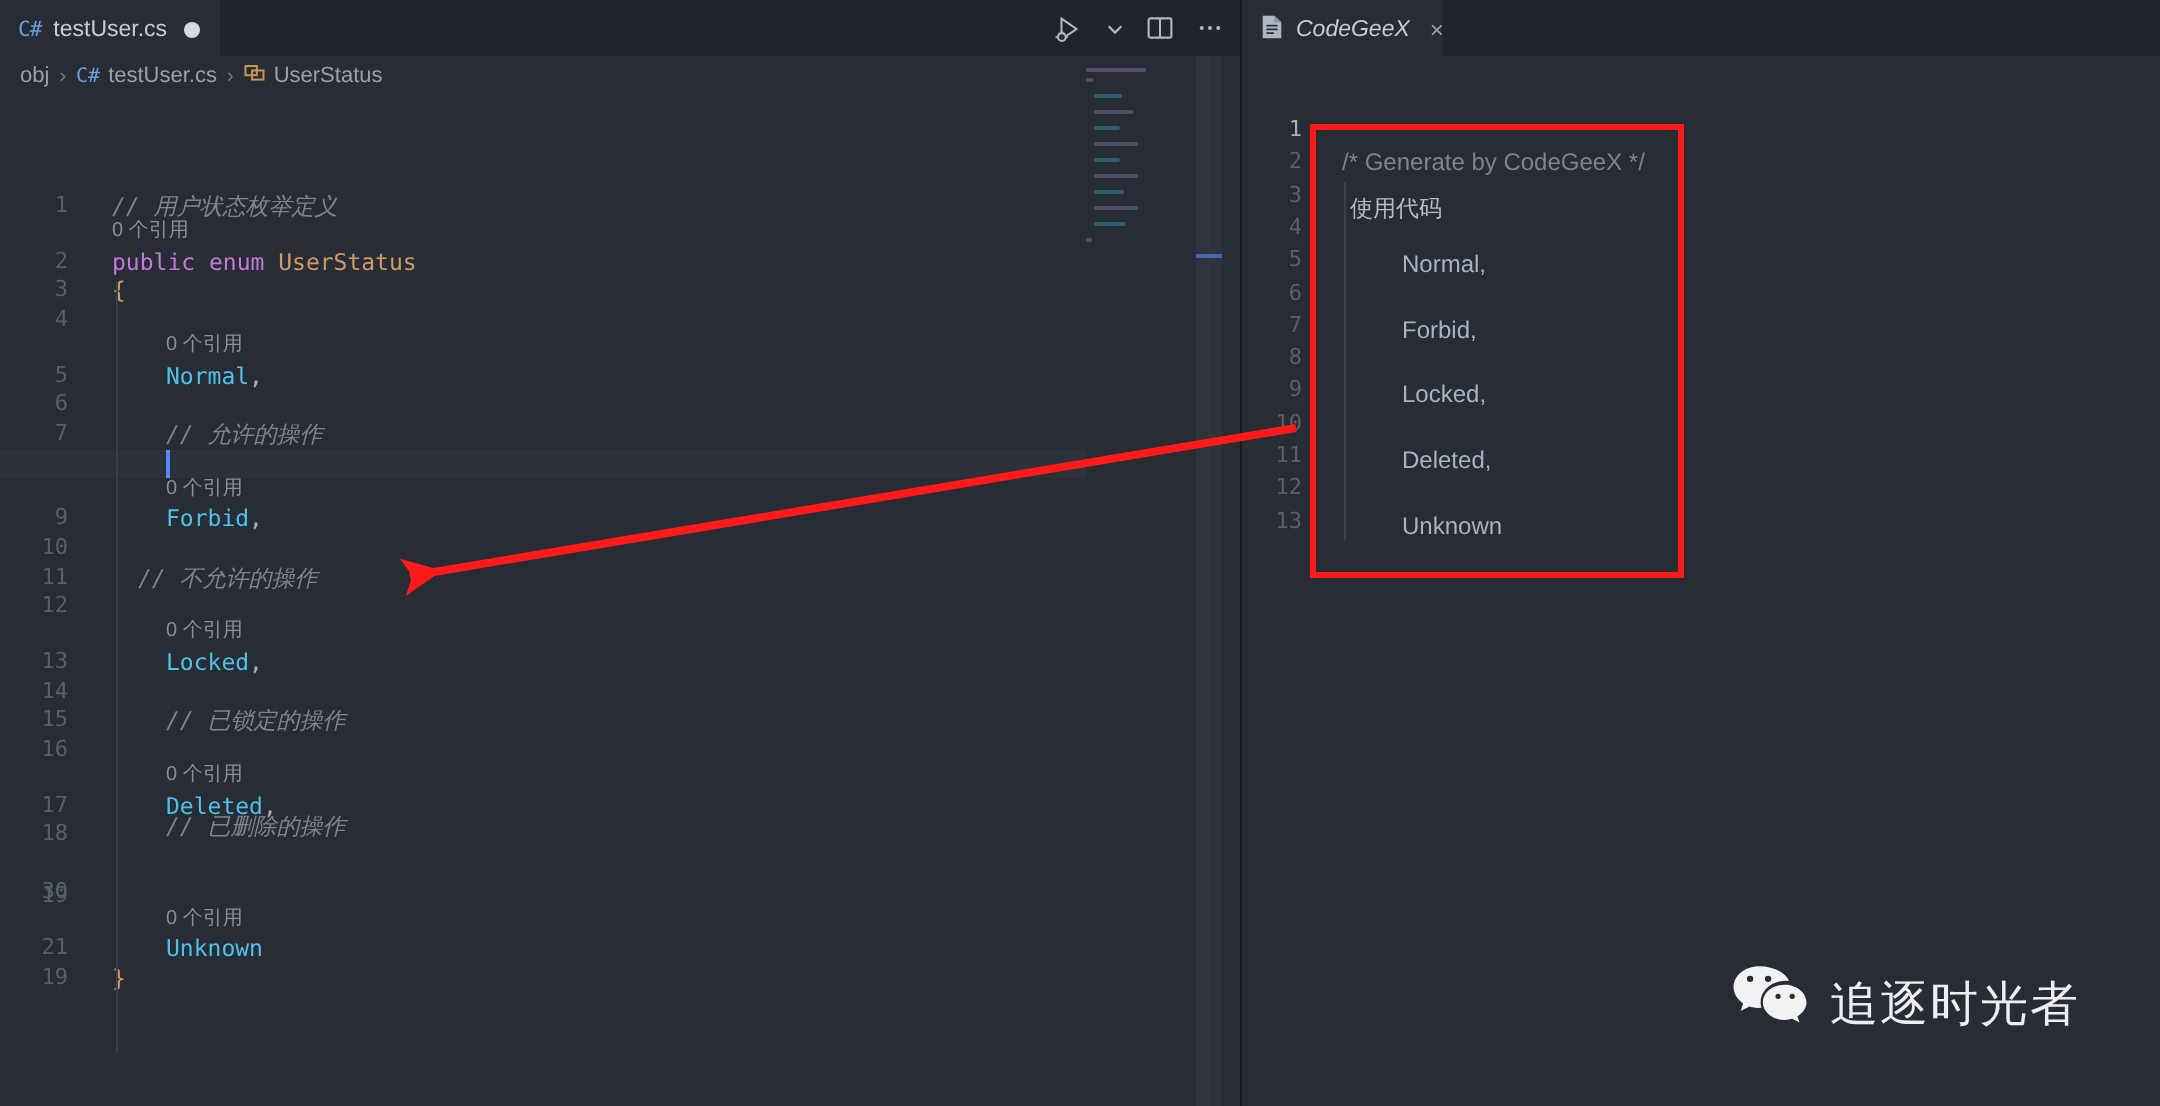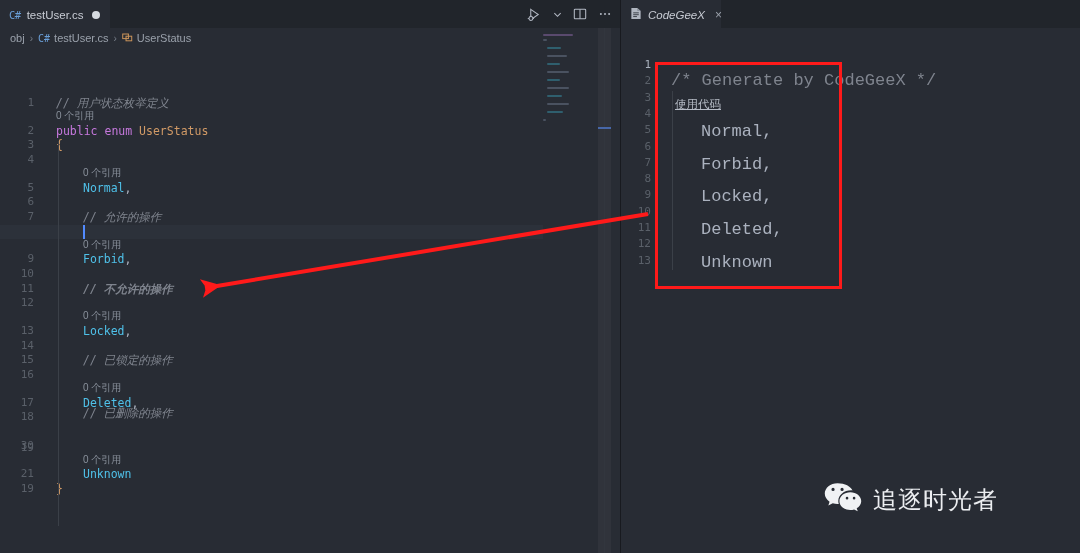--- a/index.html
+++ b/index.html
@@ -87,26 +87,26 @@
   .mm-row { position: absolute; height: 2px; border-radius: 1px; }
 
   
   .v-scrollbar { position: absolute; background: #3b4048; width: 1px; }
   .scroll-slider { position: absolute; background: #31353d; opacity:.85; }
   .scroll-cursor-mark { position: absolute; height: 2px; background: #4767a8; }
   .group-divider { position: absolute; top: 0; width: 1px; height: 553px; background: #181a1f; }
 
   
   .rp-line {
-    position: absolute; font-family: Liberation Mono, monospace;
-    font-size: 17px; line-height: 14px; white-space: pre; color: #abb2bf;
+    position: absolute; font-family: Liberation Sans, sans-serif;
+    font-size: 12px; line-height: 14px; white-space: pre; color: #abb2bf;
   }
   .rp-label {
     position: absolute; font-family: "Liberation Sans", sans-serif;
-    font-size: 11.5px; color: #b6bcc6; white-space: pre; text-decoration: underline;
+    font-size: 11.5px; color: #b6bcc6; white-space: pre;
   }
 
   
   .annot-box {
     position: absolute; border: 3px solid #ff1a1a; background: transparent;
     pointer-events: none;
   }
   #annot-arrow { position: absolute; left: 0; top: 0; width: 1080px; height: 553px; pointer-events: none; }
 
   
@@ -189,21 +189,21 @@
         <div class="gutter-num" style="left: 0px; top: 162px;">7</div>
         <div class="code-line" style="left: 83px; top: 162px;"><span class="tok-com">// 允许的操作</span></div>
         <div class="gutter-num active" style="left: 0px; top: 176.6px;">8</div>
         <div class="active-line" style="top: 176.6px; width: 543px;"></div>
         <div class="cursor" style="left: 83px; top: 176.6px;"></div>
         <div class="codelens" style="left: 83px; top: 189.7px;">0 个引用</div>
         <div class="gutter-num" style="left: 0px; top: 204.4px;">9</div>
         <div class="code-line" style="left: 83px; top: 204.4px;"><span class="tok-mem">Forbid</span><span class="tok-punc">,</span></div>
         <div class="gutter-num" style="left: 0px; top: 219px;">10</div>
         <div class="gutter-num" style="left: 0px; top: 233.6px;">11</div>
-        <div class="code-line" style="left: 83px; top: 233.6px; font-weight: bold;"><span class="tok-com">// 不允许的操作</span></div>
+        <div class="code-line" style="left: 69px; top: 233.6px;"><span class="tok-com">// 不允许的操作</span></div>
         <div class="gutter-num" style="left: 0px; top: 248.2px;">12</div>
         <div class="codelens" style="left: 83px; top: 261.3px;">0 个引用</div>
         <div class="gutter-num" style="left: 0px; top: 276px;">13</div>
         <div class="code-line" style="left: 83px; top: 276px;"><span class="tok-mem">Locked</span><span class="tok-punc">,</span></div>
         <div class="gutter-num" style="left: 0px; top: 290.6px;">14</div>
         <div class="gutter-num" style="left: 0px; top: 305.2px;">15</div>
         <div class="code-line" style="left: 83px; top: 305.2px;"><span class="tok-com">// 已锁定的操作</span></div>
         <div class="gutter-num" style="left: 0px; top: 319.8px;">16</div>
         <div class="codelens" style="left: 83px; top: 332.9px;">0 个引用</div>
         <div class="gutter-num" style="left: 0px; top: 347.6px;">17</div>
@@ -287,21 +287,21 @@
 
   <svg id="annot-arrow">
     <defs>
       <marker id="arrowhead" markerWidth="5.5" markerHeight="5.5" refX="4.4" refY="2.75" orient="auto">
         <path d="M5.3 0.4 L0.3 2.75 L5.3 5.1 L4.1 2.75 Z" fill="#ff1a1a"></path>
       </marker>
     </defs>
     <line id="arrow-line" stroke="#ff1a1a" stroke-width="4" marker-end="url(#arrowhead)" x1="648" y1="214" x2="205" y2="288"></line>
   </svg>
 
-  <div class="watermark" style="left:824px; top:482px;">
+  <div class="watermark" style="left:866px; top:482px;align-items:flex-end;">
     <span>
       <svg width="38" height="31" viewBox="0 0 40 33">
         <path d="M14.2 1.2 C6.6 1.2 0.6 6.2 0.6 12.3 c0 3.5 2 6.6 5.1 8.7 l-1.3 4 4.7 -2.4 c1.6 .5 3.4 .8 5.1 .8 .4 0 .9 0 1.3 -.05 -.3 -1 -.5 -2 -.5 -3.05 0 -6.3 6.1 -11.4 13.6 -11.4 .5 0 1 .03 1.5 .08 C28.3 4.6 22 1.2 14.2 1.2 z M9.4 9.6 a1.7 1.7 0 1 1 0 -3.4 a1.7 1.7 0 0 1 0 3.4 z M19 9.6 a1.7 1.7 0 1 1 0 -3.4 a1.7 1.7 0 0 1 0 3.4 z" fill="#f0f2f4"></path>
         <path d="M39.4 20.4 c0 -5.2 -5.2 -9.4 -11.6 -9.4 -6.4 0 -11.6 4.2 -11.6 9.4 0 5.2 5.2 9.4 11.6 9.4 1.4 0 2.8 -.2 4 -.6 l3.9 2 -1.1 -3.3 c2.9 -1.7 4.8 -4.4 4.8 -7.5 z M24.3 18.6 a1.4 1.4 0 1 1 0 -2.8 a1.4 1.4 0 0 1 0 2.8 z M31.8 18.6 a1.4 1.4 0 1 1 0 -2.8 a1.4 1.4 0 0 1 0 2.8 z" fill="#f0f2f4"></path>
       </svg>
     </span>
     <span class="wm-text">追逐时光者</span>
   </div>
 
 </div>

